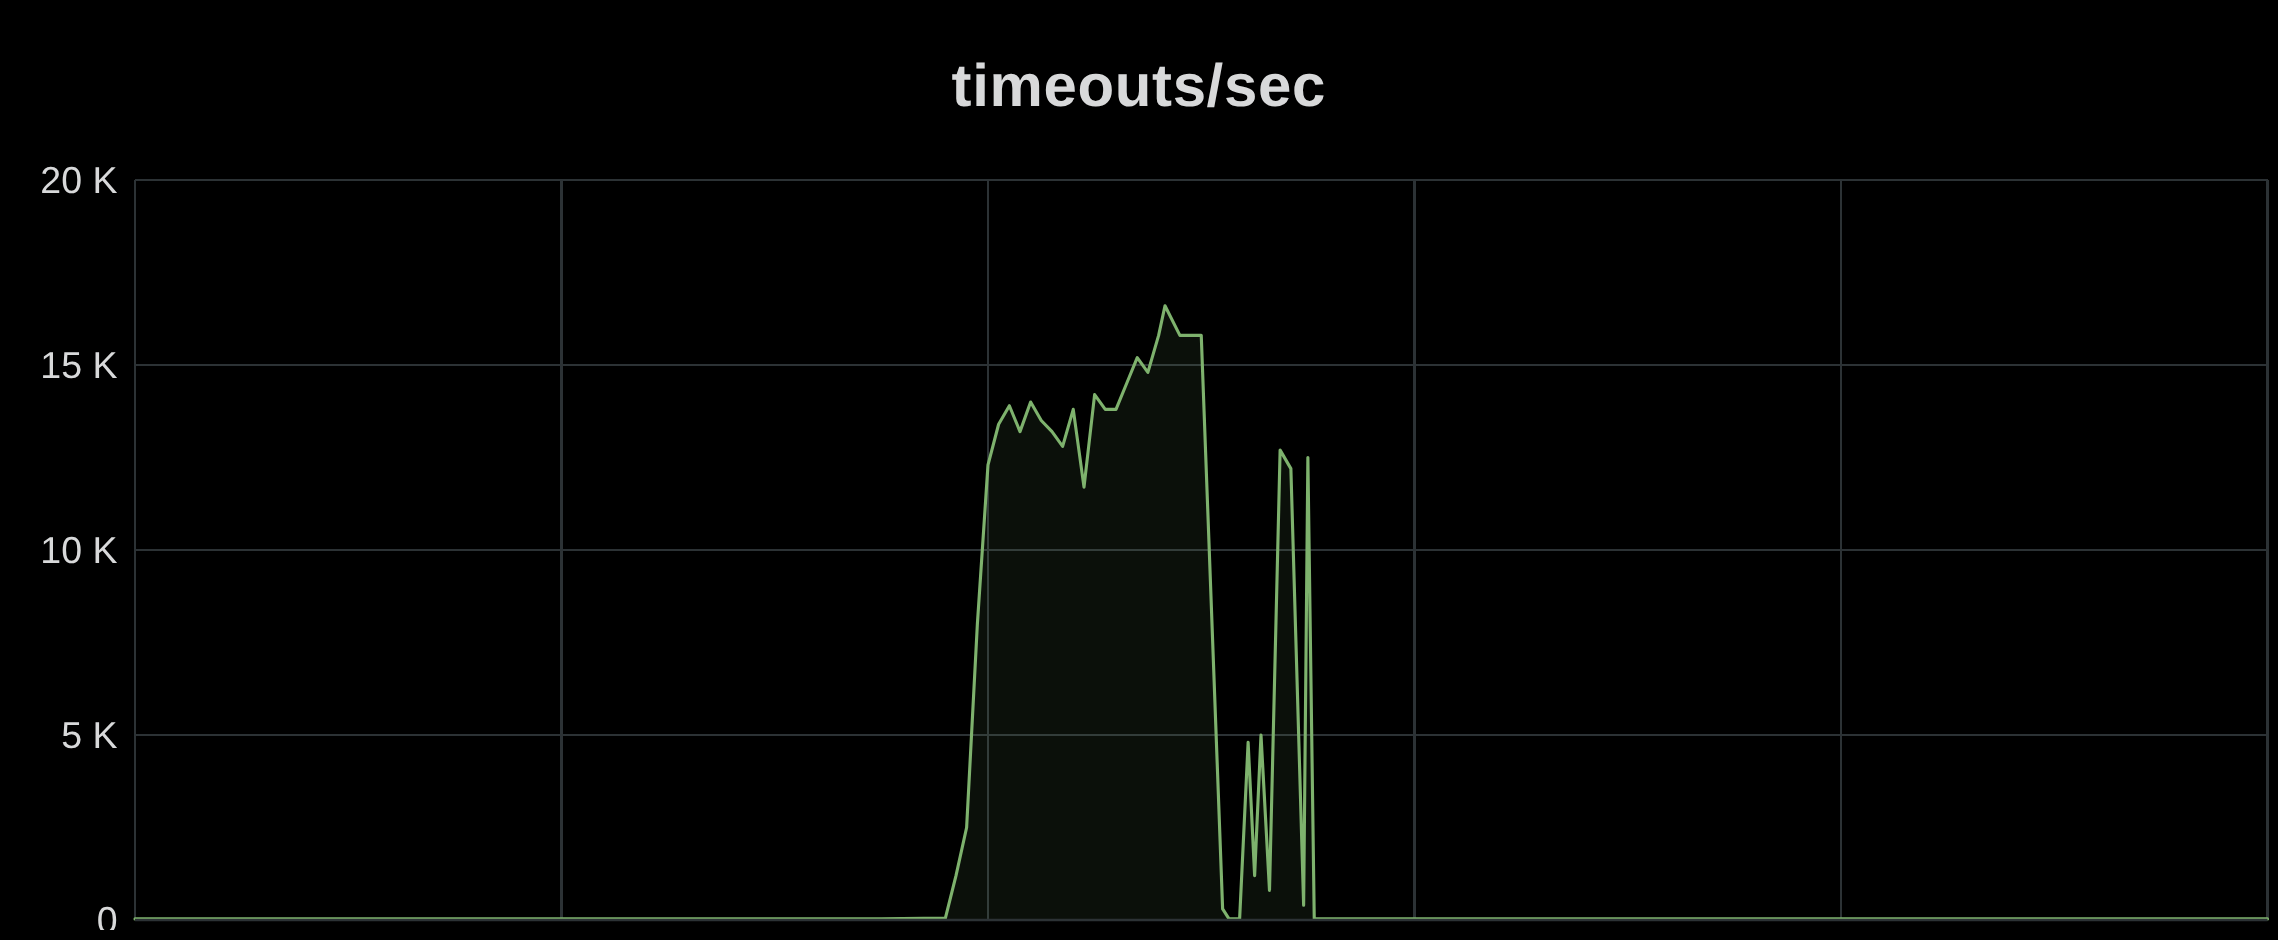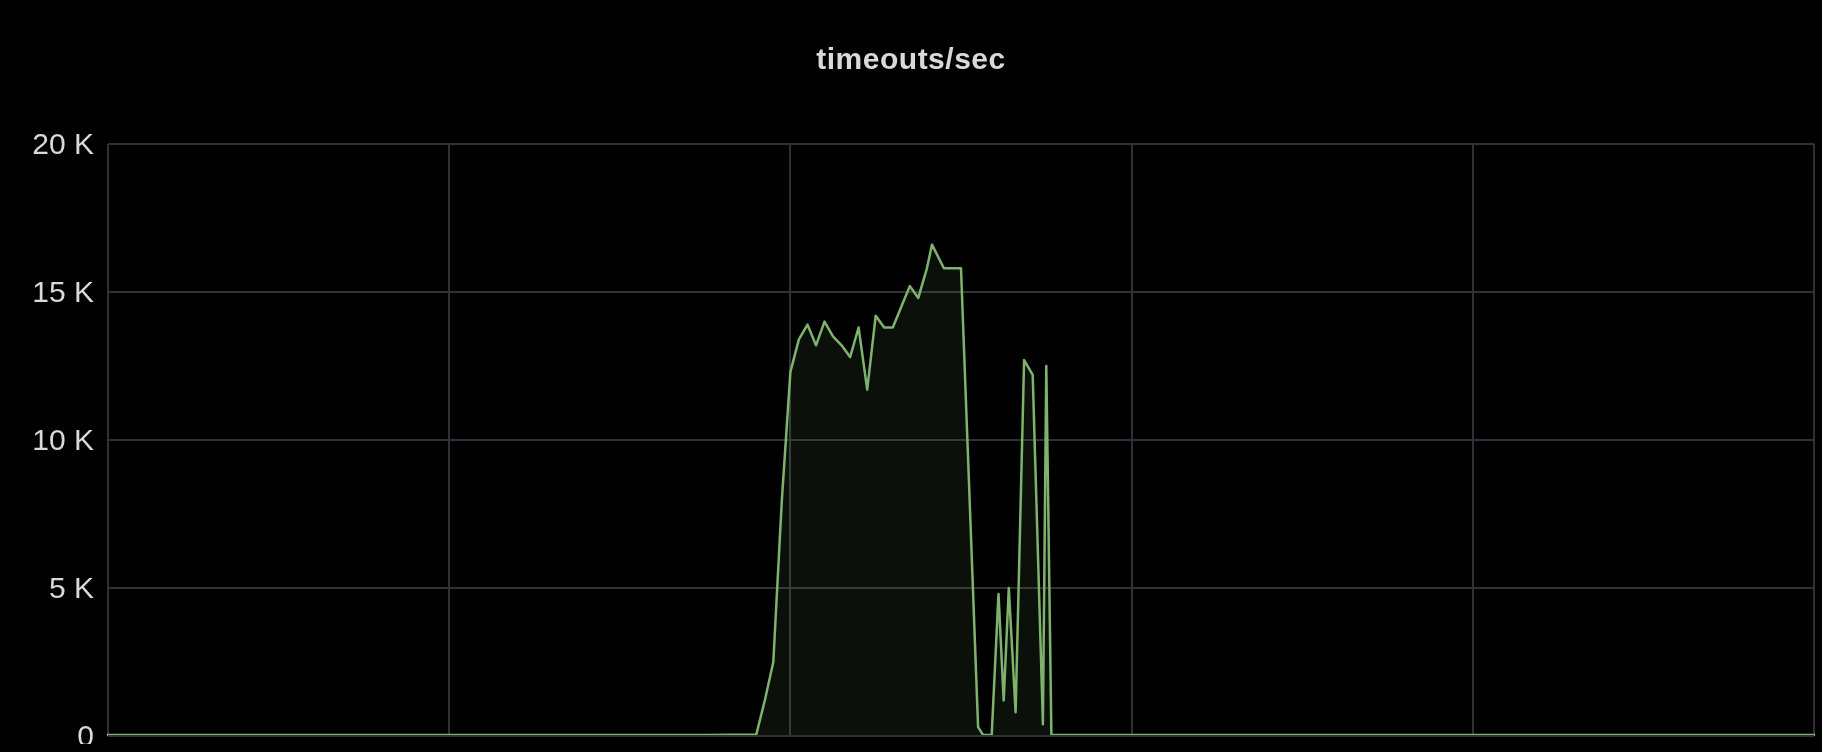--- a/index.html
+++ b/index.html
@@ -14,21 +14,21 @@
   }
   .panel {
     width: 1822px;
     height: 752px;
     background: #000;
     position: relative;
     box-sizing: border-box;
   }
   .title {
     text-align: center;
-    font-size: 30px;
+    font-size: 48px;
     font-weight: 600;
     color: #d8d9da;
     padding-top: 42px;
     letter-spacing: 0.5px;
   }
   .plot-wrap {
     position: absolute;
     left: 0;
     right: 0;
     top: 120px;

